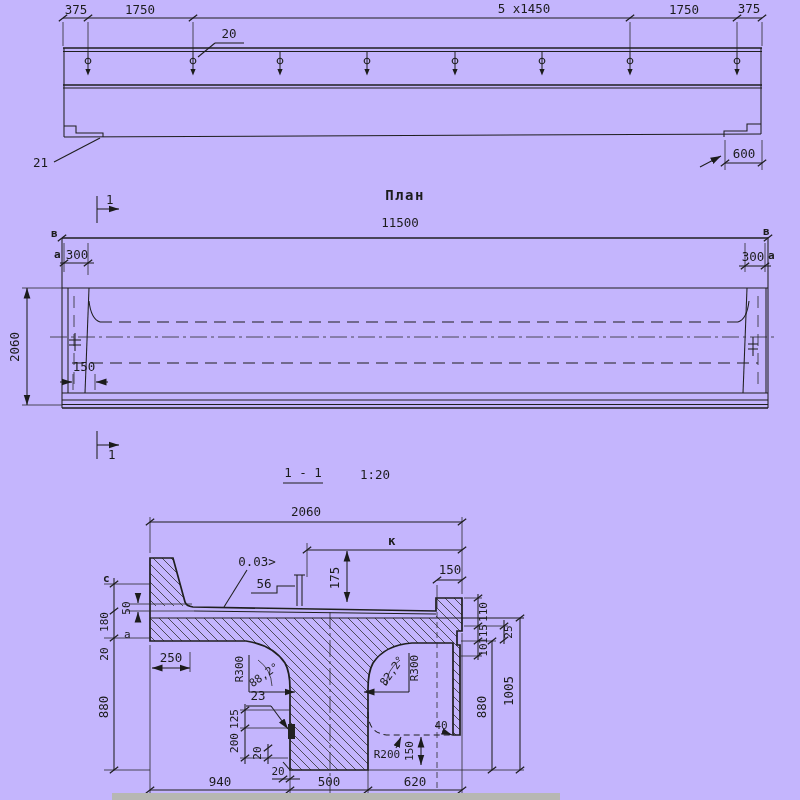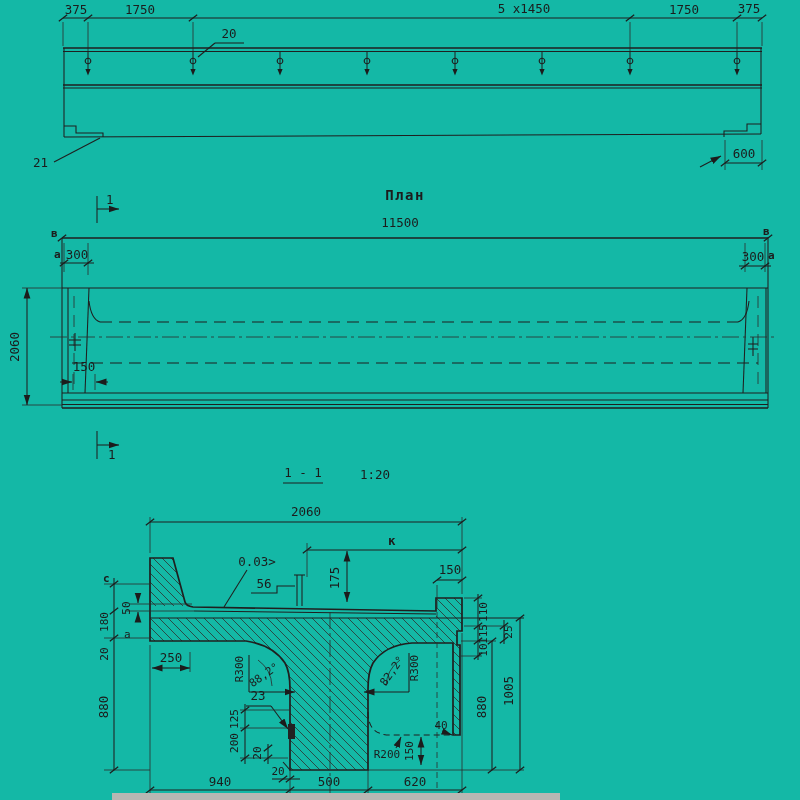--- a/index.html
+++ b/index.html
@@ -1,16 +1,16 @@
 <!DOCTYPE html>
 <html><head>
 <meta charset="utf-8">
 <style>
   html,body{margin:0;padding:0;background:#e8e8e6;}
-  .page{width:800px;height:800px;background:#14b8a6;position:relative;overflow:hidden;}
+  .page{width:800px;height:800px;background:#c4b5fd;position:relative;overflow:hidden;}
   svg{display:block;}
   .s{stroke:#1f1f1f;stroke-width:1.05;fill:none;stroke-linecap:butt;}
   .s2{stroke:#1f1f1f;stroke-width:1.7;fill:none;}
   .thin{stroke:#2b2b2b;stroke-width:0.8;fill:none;}
   .dsh{stroke-dasharray:12,7;}
   .dd{stroke-dasharray:17,4,3,4;}
   .hd{stroke-dasharray:6,4;}
   text{font-family:"DejaVu Sans Mono","Liberation Mono",monospace;font-size:12.5px;fill:#1c1c1c;}
   .t11{font-size:11px;}
   .tb{font-weight:bold;}

